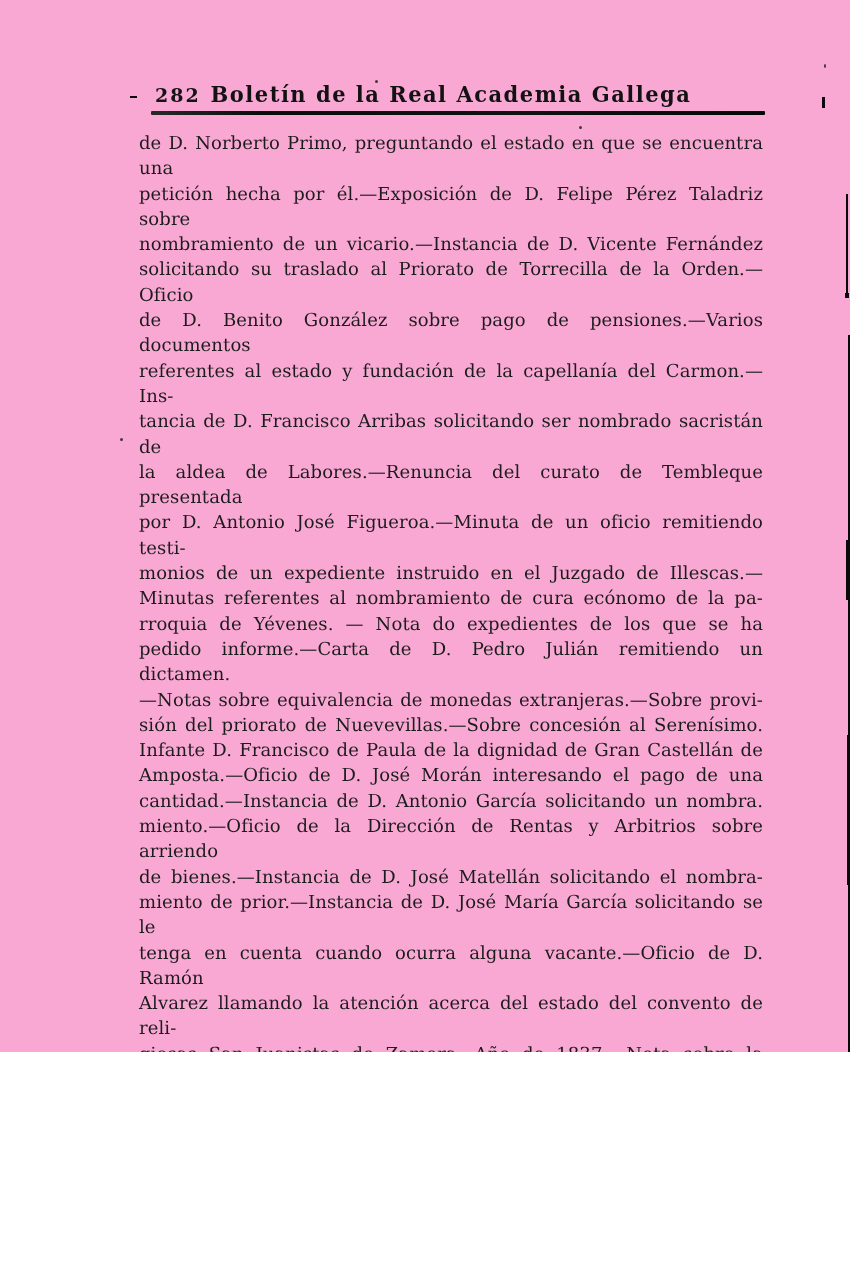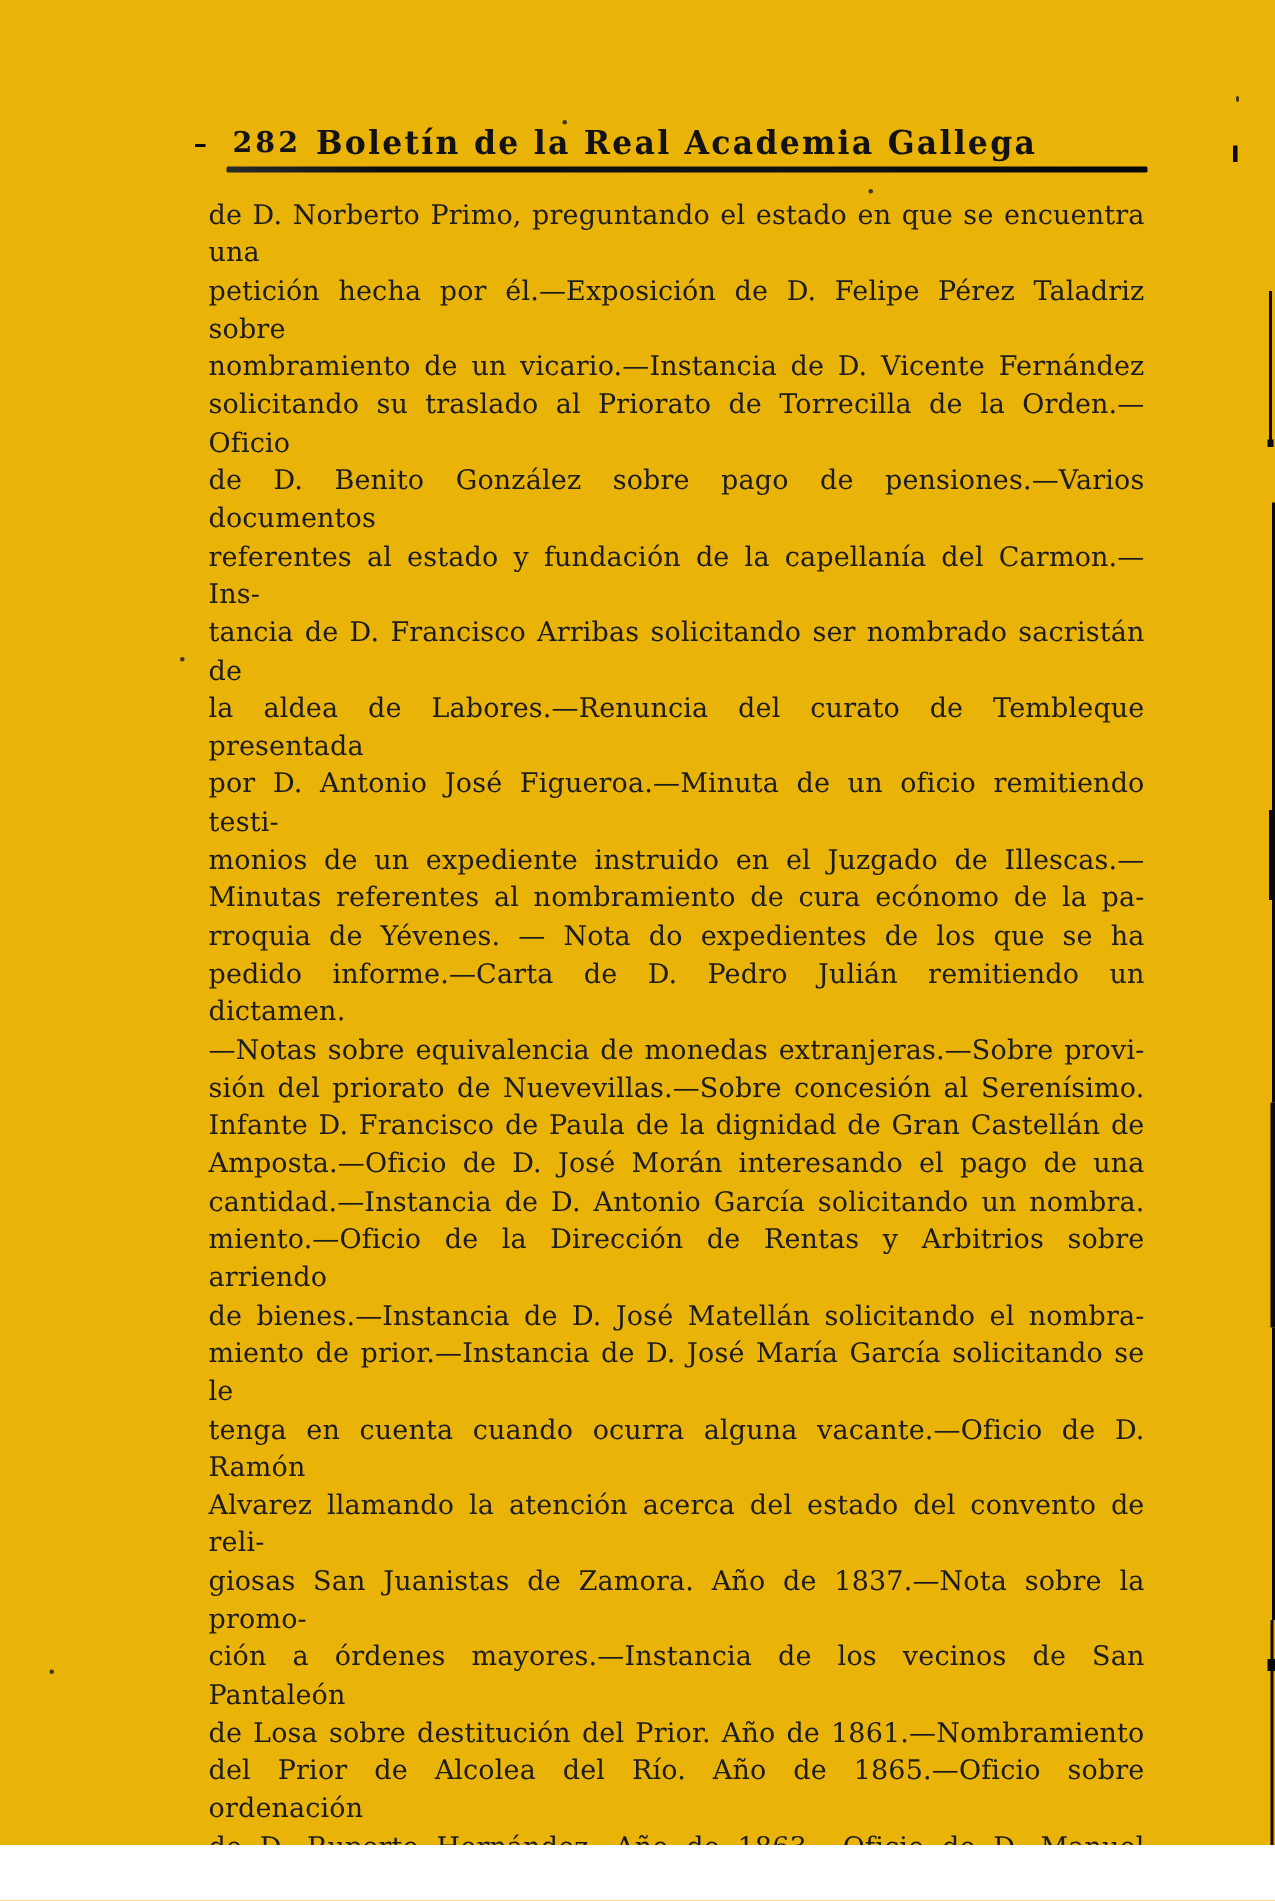--- a/index.html
+++ b/index.html
@@ -3,22 +3,22 @@
 <meta charset="utf-8">
 <style>
   html, body { margin: 0; padding: 0; }
   body {
     width: 850px; height: 1267px;
     background: #ffffff;
     font-family: "DejaVu Serif", serif;
   }
   .scan-page {
     position: relative;
-    width: 850px; height: 1230px;
-    background: #eab308;
+    width: 850px; height: 1052px;
+    background: #f9a8d4;
     overflow: hidden;
     color: #1b1b1b;
   }
   
   .page-header {
     position: absolute;
     left: 139px; top: 82px; width: 624px; height: 26px;
   }
   .page-number {
     position: absolute; left: 16px; top: 2px;

